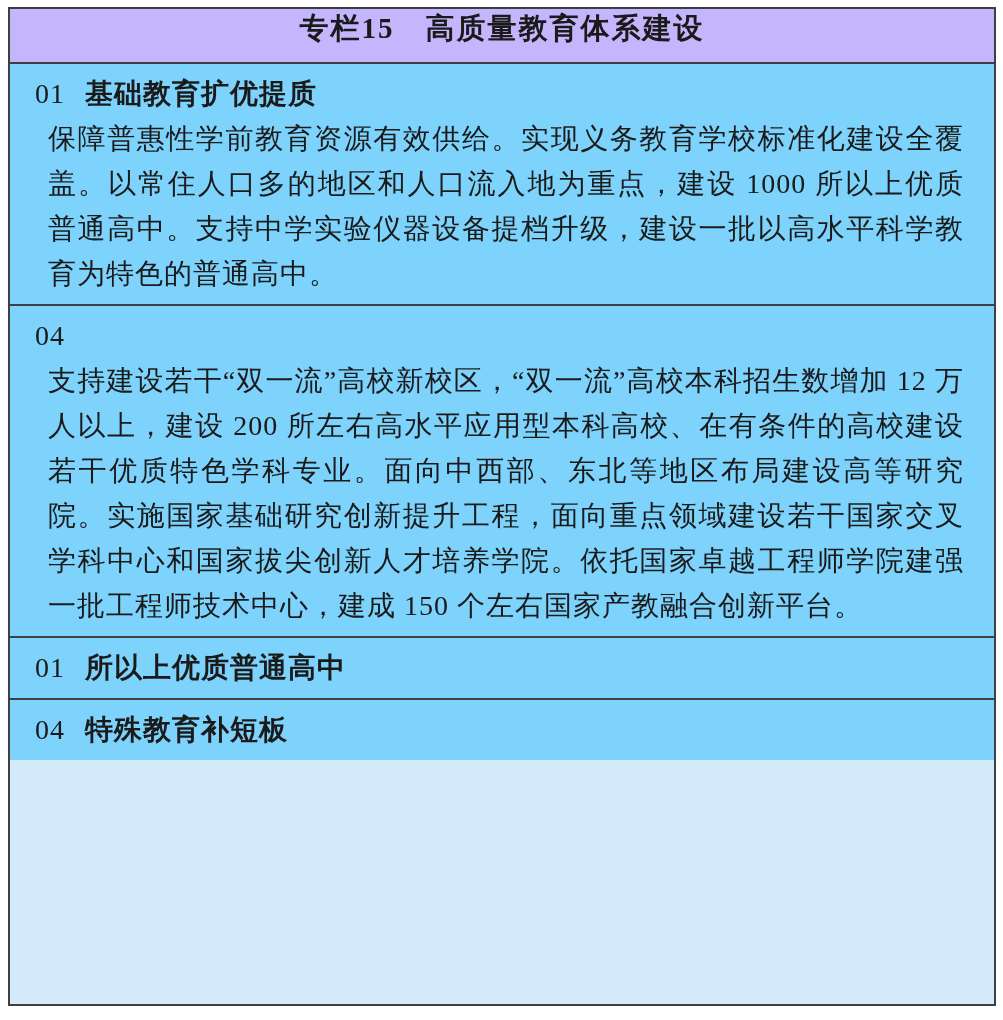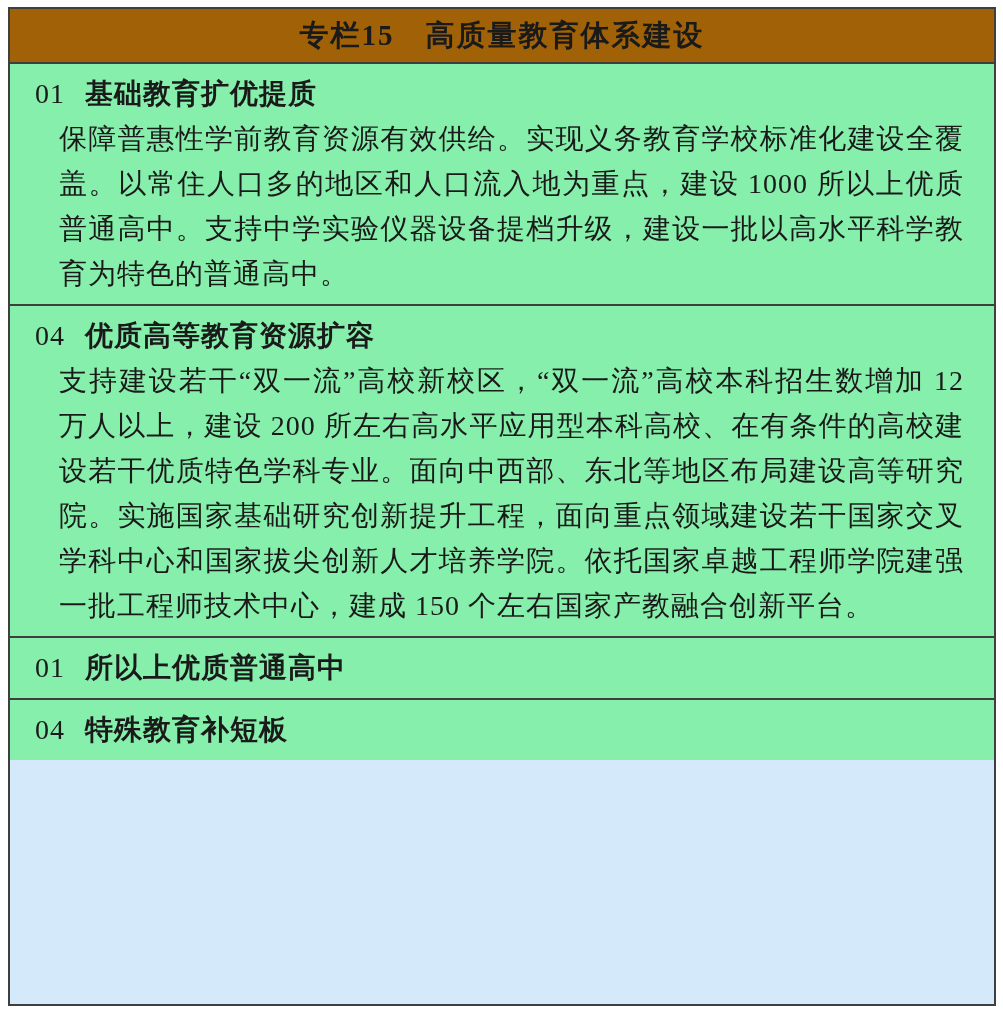--- a/index.html
+++ b/index.html
@@ -21,33 +21,32 @@
     left: 8px;
     top: 7px;
     width: 984px;
     height: 995px;
     border: 2px solid #3f3f3f;
     box-sizing: content-box;
     background: #d4eafa;
   }
   .panel-header {
     height: 53px;
-    background: #a16207;
+    background: #c4b5fd;
     border-bottom: 2px solid #3f3f3f;
     display: flex;
-    align-items: center;
     justify-content: center;
   }
   .panel-title {
     font-size: 29px;
     font-weight: bold;
     letter-spacing: 2px;
   }
   .section {
-    background: #86efac;
+    background: #7dd3fc;
     padding: 7px 0 8px 0;
   }
   .section + .section {
     border-top: 2px solid #3f3f3f;
   }
   .sec-head {
     display: flex;
     align-items: baseline;
     line-height: 45px;
     font-size: 28px;
@@ -58,21 +57,21 @@
     margin-left: 25px;
     font-weight: normal;
     letter-spacing: 1px;
     flex: 0 0 auto;
   }
   .sec-heading {
     letter-spacing: 1px;
     text-align: right;
   }
   .sec-body {
-    margin-left: 49px;
+    margin-left: 38px;
     margin-right: 30px;
     font-size: 28px;
     line-height: 45px;
     text-align: justify;
     letter-spacing: 1px;
   }
 </style>
 </head>
 <body>
 
@@ -87,21 +86,20 @@
       <div class="sec-head">
         <span class="sec-number">01</span>
         <span class="sec-heading">基础教育扩优提质</span>
       </div>
       <div class="sec-body">保障普惠性学前教育资源有效供给。实现义务教育学校标准化建设全覆盖。以常住人口多的地区和人口流入地为重点，建设 1000 所以上优质普通高中。支持中学实验仪器设备提档升级，建设一批以高水平科学教育为特色的普通高中。</div>
     </div>
 
     <div class="section">
       <div class="sec-head">
         <span class="sec-number">04</span>
-        <span class="sec-heading">优质高等教育资源扩容</span>
       </div>
       <div class="sec-body">支持建设若干“双一流”高校新校区，“双一流”高校本科招生数增加 12 万人以上，建设 200 所左右高水平应用型本科高校、在有条件的高校建设若干优质特色学科专业。面向中西部、东北等地区布局建设高等研究院。实施国家基础研究创新提升工程，面向重点领域建设若干国家交叉学科中心和国家拔尖创新人才培养学院。依托国家卓越工程师学院建强一批工程师技术中心，建成 150 个左右国家产教融合创新平台。</div>
     </div>
 
     <div class="section">
       <div class="sec-head">
         <span class="sec-number">01</span>
         <span class="sec-heading">所以上优质普通高中</span>
       </div>
     </div>

